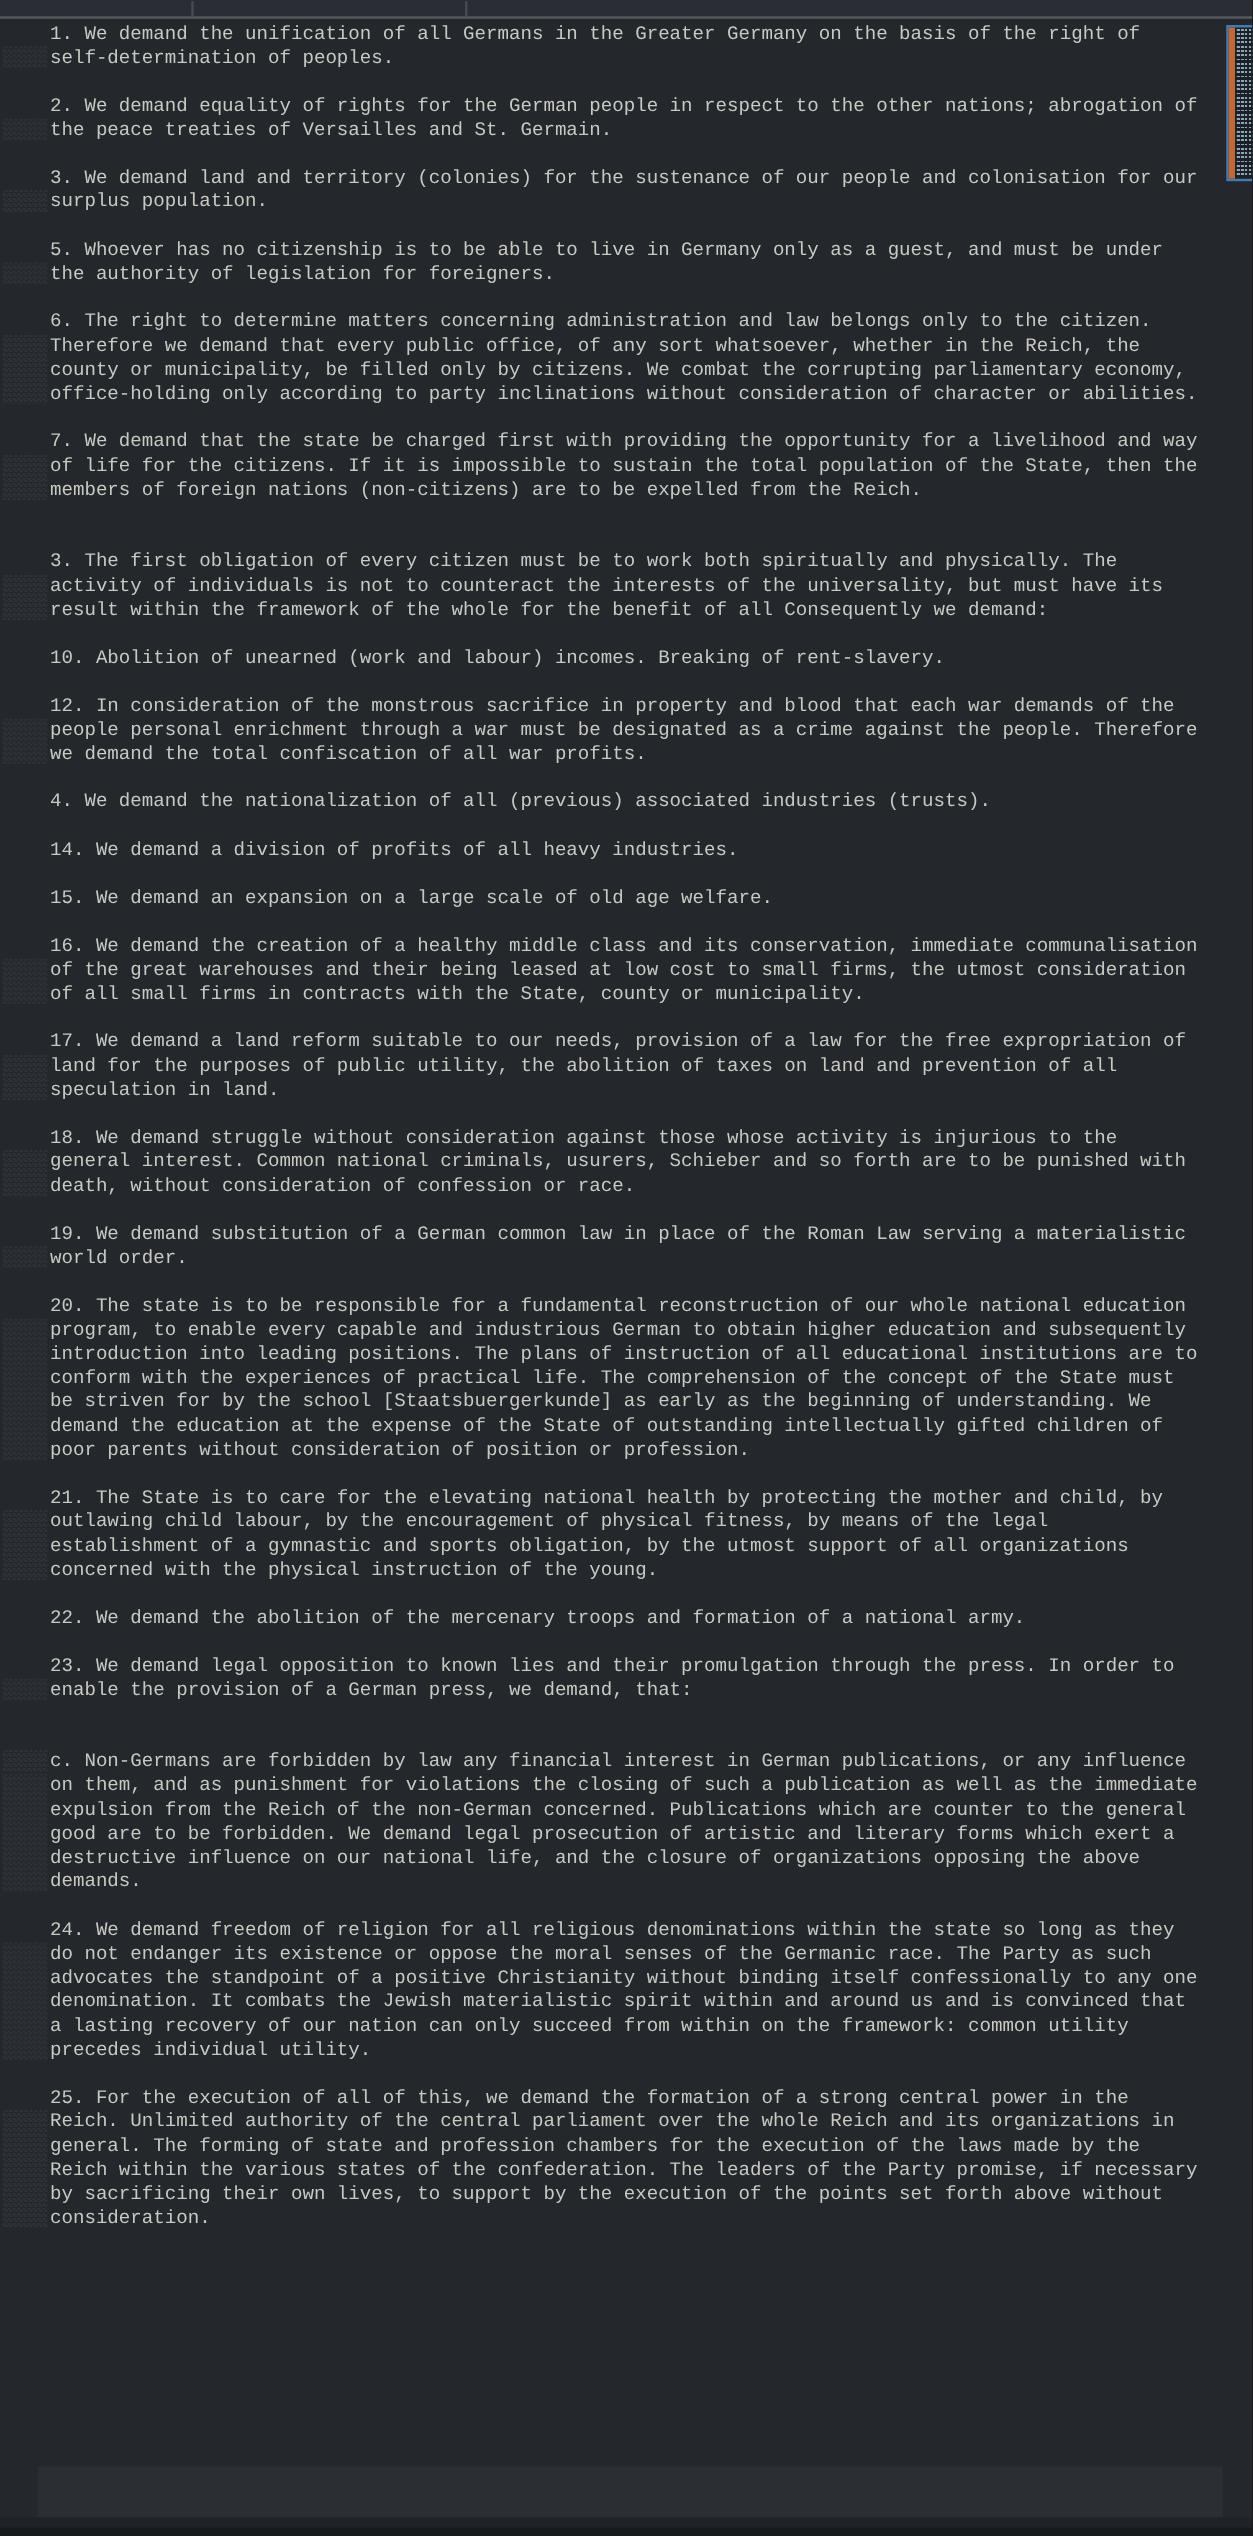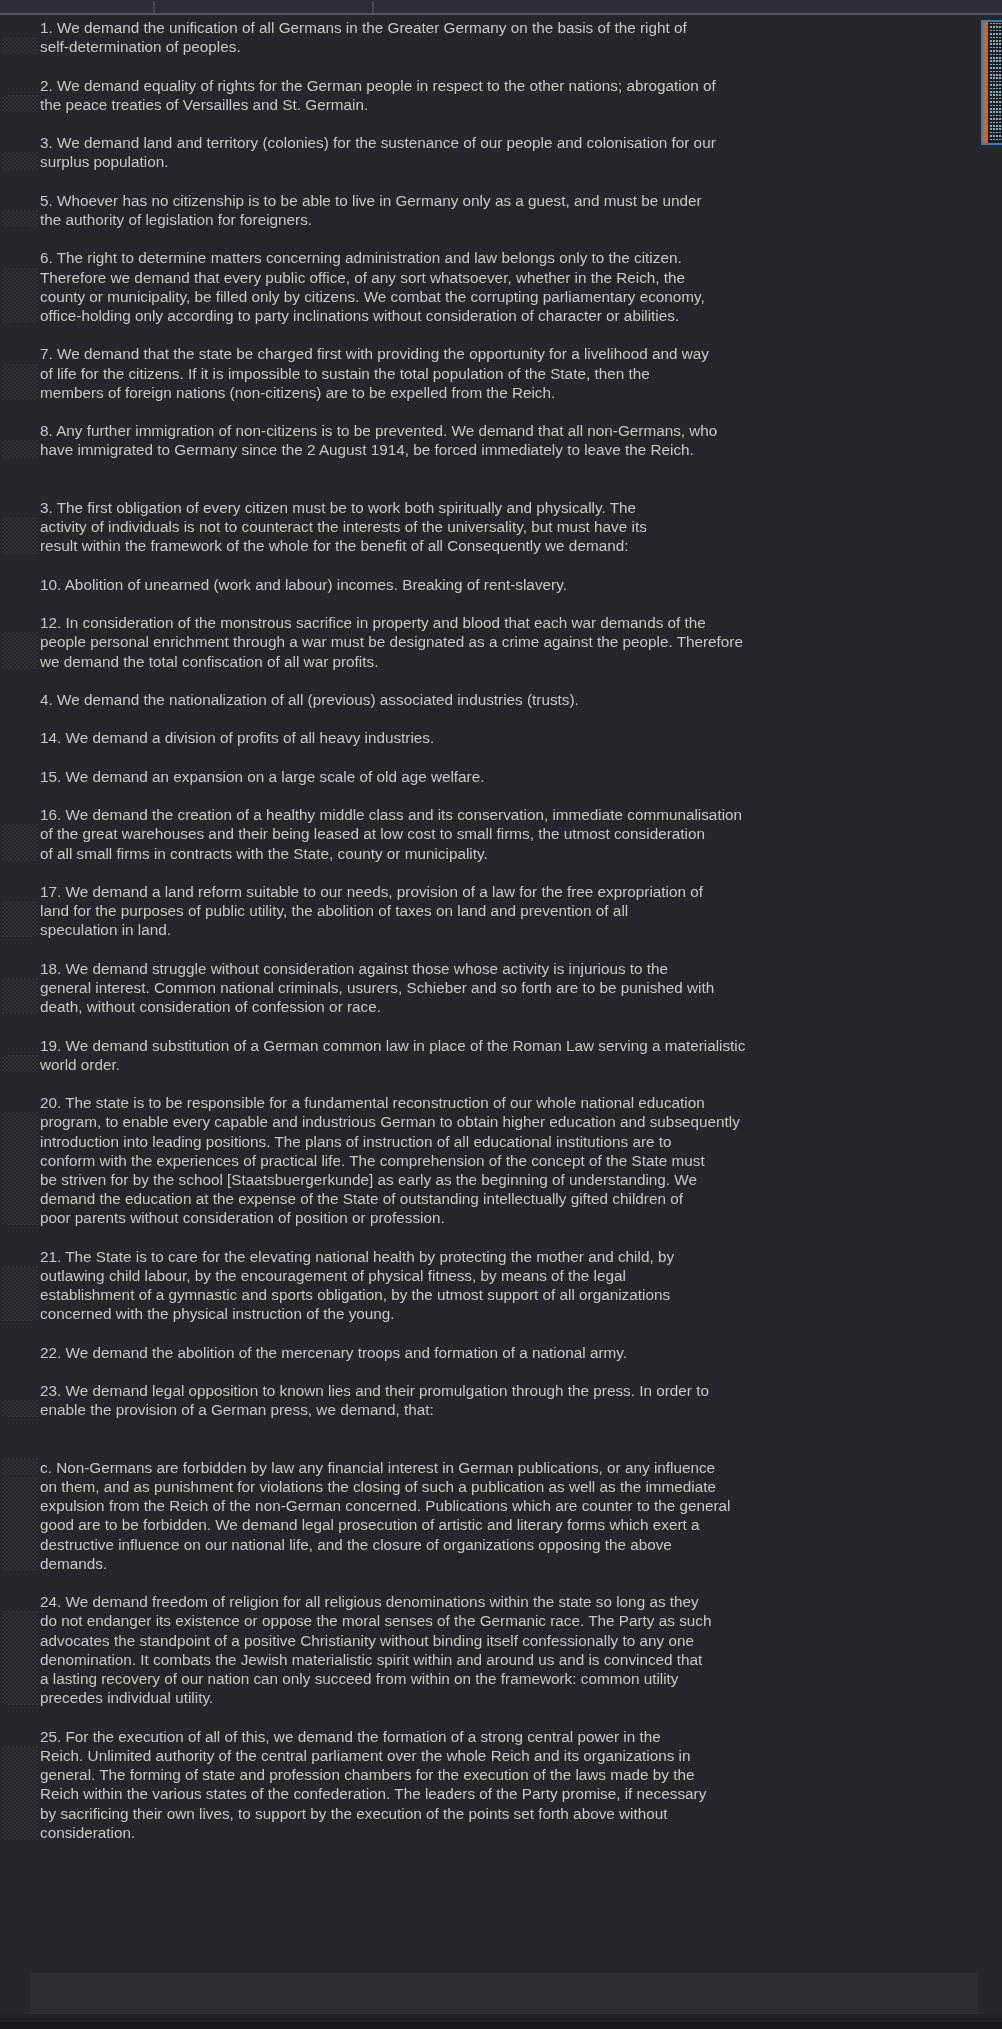--- a/index.html
+++ b/index.html
@@ -1,21 +1,21 @@
 <!DOCTYPE html>
 <html><head>
 <meta charset="utf-8">
 <style>
   html,body{margin:0;padding:0;background:#101214;}
   .screen{
     position:relative;
     width:1002px;height:2029px;
     background:var(--bg,#24272b);
     overflow:hidden;
-    font-family:Liberation Sans, sans-serif;
+    font-family:Liberation Mono, monospace;
   }
   
   .topbar{
     position:absolute;top:0;left:0;width:100%;height:13px;
     background:var(--topbar,#2a2e34);
   }
   .topbar .tick{
     position:absolute;top:1px;width:2px;height:12px;
     background:var(--tick,#454a51);
   }
@@ -116,27 +116,20 @@
 county or municipality, be filled only by citizens. We combat the corrupting parliamentary economy,
 office-holding only according to party inclinations without consideration of character or abilities.</pre>
       </div>
       <div class="para">
         <div class="gutter">
           <div class="wrap-hatch" style="top: 19.2px; height: 36.4px;"></div>
         </div>
         <pre>7. We demand that the state be charged first with providing the opportunity for a livelihood and way
 of life for the citizens. If it is impossible to sustain the total population of the State, then the
 members of foreign nations (non-citizens) are to be expelled from the Reich.</pre>
-      </div>
-      <div class="para">
-        <div class="gutter">
-          <div class="wrap-hatch" style="top: 19.2px; height: 17.2px;"></div>
-        </div>
-        <pre>8. Any further immigration of non-citizens is to be prevented. We demand that all non-Germans, who
-have immigrated to Germany since the 2 August 1914, be forced immediately to leave the Reich.</pre>
       </div>
       <div class="para">
         <div class="gutter"></div>
       </div>
       <div class="para">
         <div class="gutter">
           <div class="wrap-hatch" style="top: 19.2px; height: 36.4px;"></div>
         </div>
         <pre>3. The first obligation of every citizen must be to work both spiritually and physically. The
 activity of individuals is not to counteract the interests of the universality, but must have its

